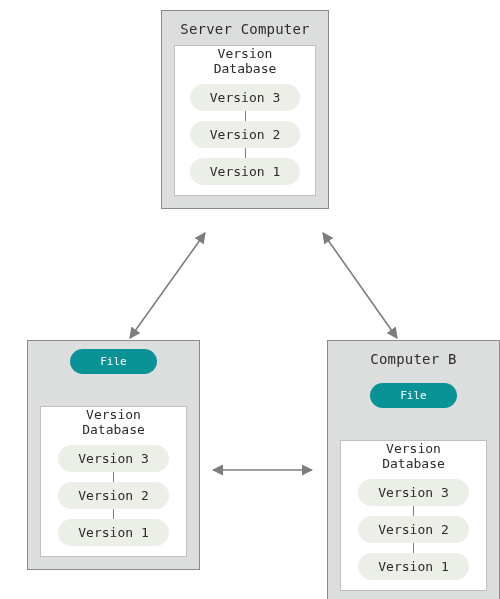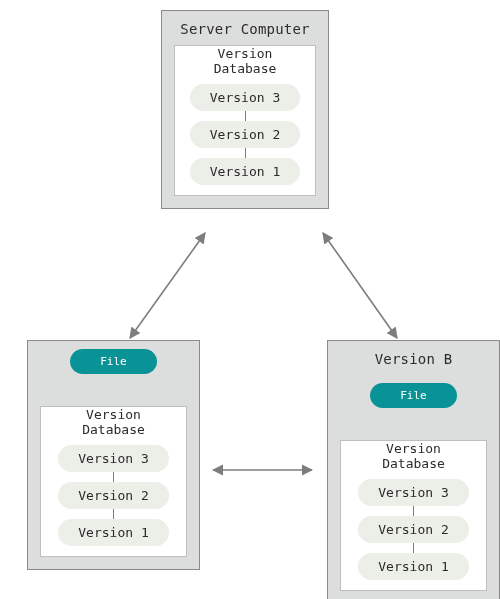--- a/index.html
+++ b/index.html
@@ -129,21 +129,21 @@
         <div class="version-pill">Version 3</div>
         <div class="v-connector"></div>
         <div class="version-pill">Version 2</div>
         <div class="v-connector"></div>
         <div class="version-pill">Version 1</div>
       </div>
     </div>
   </div>
 
   <div class="computer" style="left:327px; top:340px; width:173px;">
-    <div class="computer-title">Version B</div>
+    <div class="computer-title">Computer B</div>
     <div style="height:4px"></div>
     <div class="file-pill">File</div>
     <div style="height:22px"></div>
     <div class="vdb">
       <div class="vdb-title">Version Database</div>
       <div class="versions">
         <div class="version-pill">Version 3</div>
         <div class="v-connector"></div>
         <div class="version-pill">Version 2</div>
         <div class="v-connector"></div>

